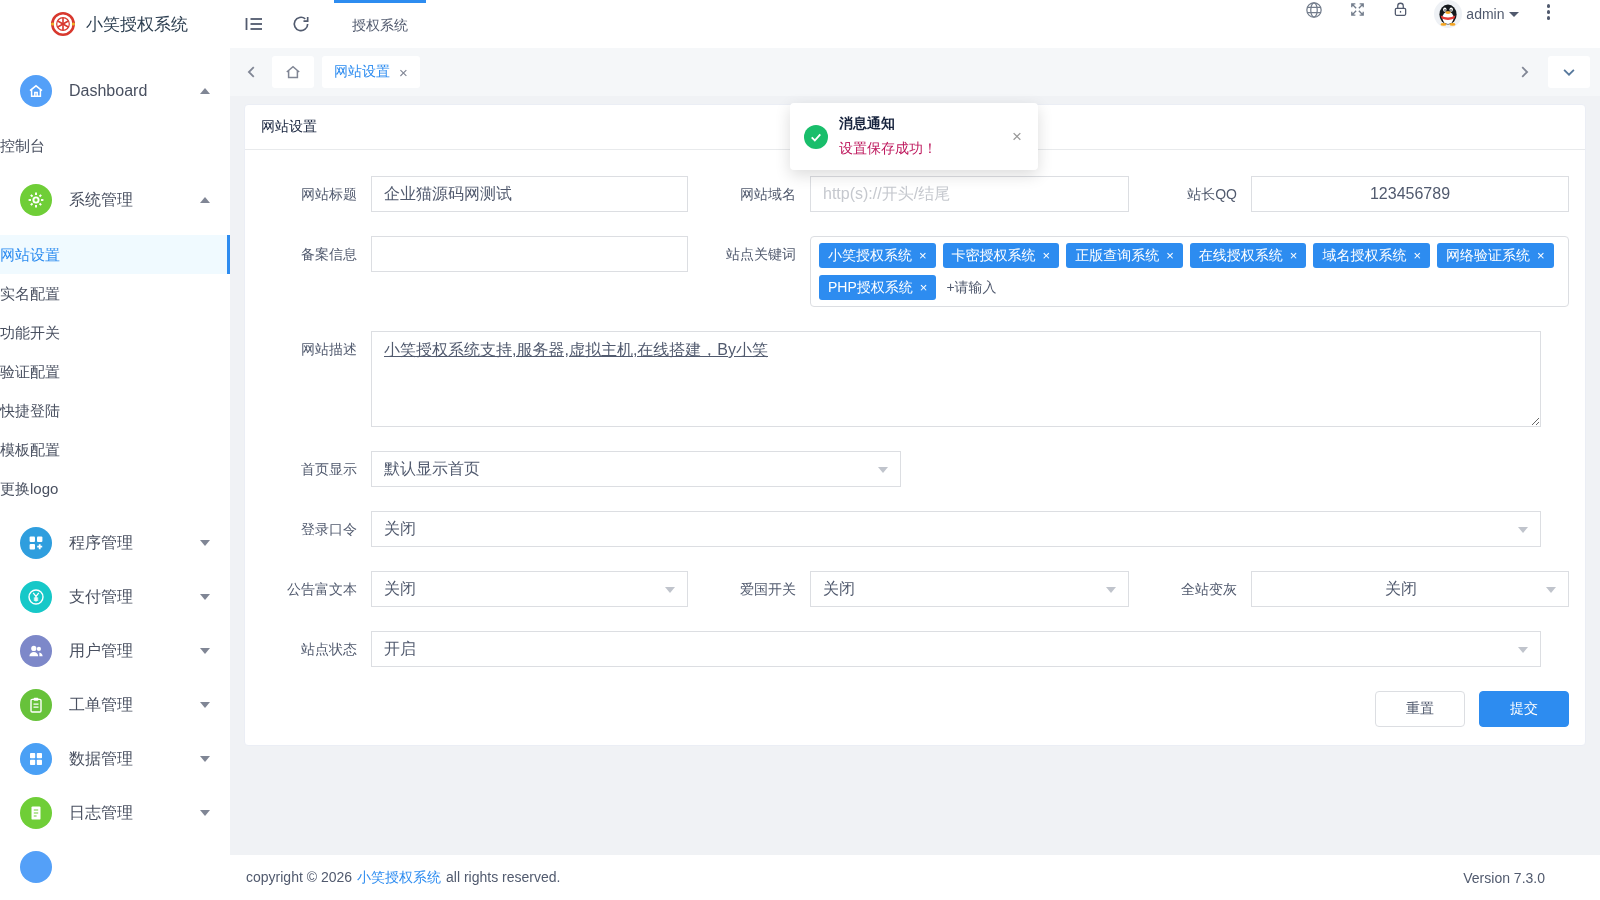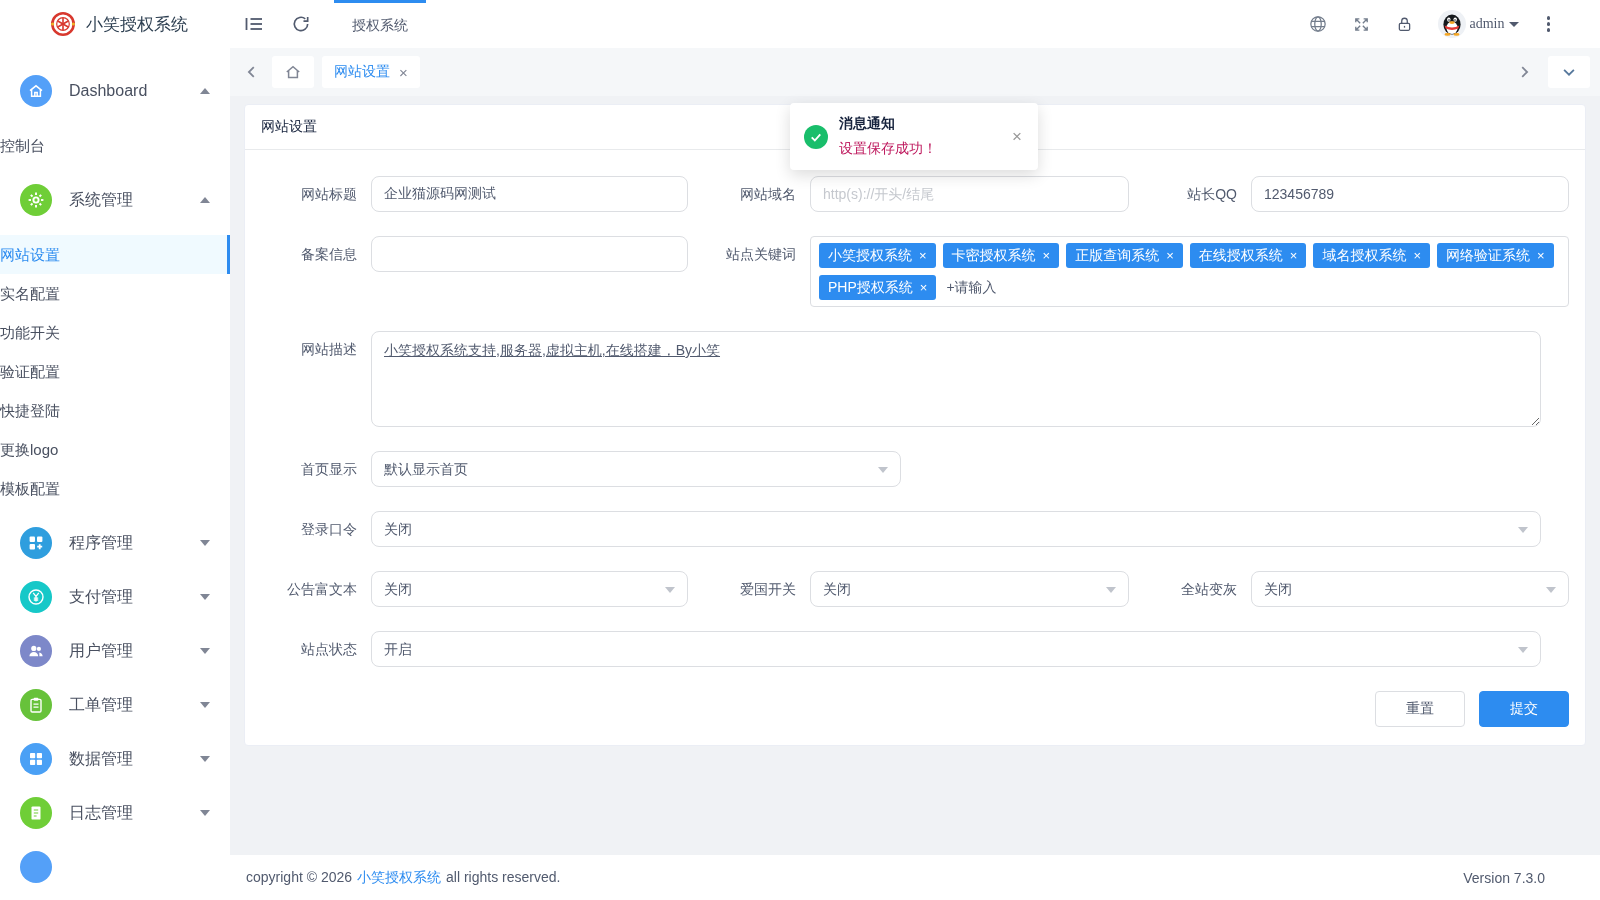--- a/index.html
+++ b/index.html
@@ -22,21 +22,21 @@
   .submenu { padding:8px 0; }
   .subitem { height:39px; line-height:39px; font-size:15px; color:#495060; cursor:pointer; position:relative; }
   .subitem.active { color:#2d8cf0; background:#f0faff; }
   .subitem.active::after { content:""; position:absolute; right:0; top:0; width:3px; height:100%; background:#2d8cf0; }
   
   .main { flex:1; display:flex; flex-direction:column; position:relative; min-width:0; }
   .topbar { height:48px; background:#fff; display:flex; align-items:stretch; flex-shrink:0; }
   .tb-left { display:flex; align-items:stretch; }
   .tb-ic { display:flex; align-items:center; padding:0 13px; cursor:pointer; }
   .app-tab { display:flex; align-items:center; padding:0 18px; border-top:3px solid #2d8cf0; margin-left:10px; color:#515a6e; cursor:pointer; }
-  .tb-right { margin-left:auto; display:flex; align-items:center; gap:24px; padding-right:46px;font-family:Liberation Serif, serif; }
+  .tb-right { margin-left:auto; display:flex; align-items:flex-start; gap:24px; padding-right:46px; }
   .tb-right .tb-btn { display:flex; align-items:center; cursor:pointer; }
   .userbox { display:flex; align-items:center; gap:4px; cursor:pointer; }
   .username { font-size:14px; color:#515a6e; }
   .caret { width:0; height:0; border-left:5px solid transparent; border-right:5px solid transparent; border-top:5px solid #515a6e; }
   .kebab { display:flex; flex-direction:column; gap:2.5px; cursor:pointer; padding:4px; }
   .kebab i { width:3.5px; height:3.5px; border-radius:50%; background:#515a6e; }
   
   .tabstrip { height:48px; background:#f5f7f9; display:flex; align-items:center; padding:0 10px; gap:8px; flex-shrink:0; }
   .nav-chev { display:flex; align-items:center; padding:0 4px; cursor:pointer; }
   .sq-btn { width:42px; height:32px; background:#fff; border-radius:3px; display:flex; align-items:center; justify-content:center; cursor:pointer; }
@@ -45,24 +45,24 @@
   .tab-pill .x { color:#808695; font-size:15px; cursor:pointer; }
   .tabstrip-right { margin-left:auto; display:flex; align-items:center; gap:12px; }
   
   .content { flex:1; background:#f0f2f5; padding:8px 14px 0; overflow:hidden; }
   .card { background:#fff; border:1px solid #ebeef5; border-radius:4px; }
   .card-header { padding:13px 16px; font-size:14px; color:#17233d; border-bottom:1px solid #e8eaec; }
   .card-body { padding:26px 16px 18px; }
   .frow { display:flex; align-items:flex-start; margin-bottom:24px; }
   .flabel { width:96px; margin-right:14px; text-align:right; font-size:14px; color:#515a6e; line-height:36px; flex-shrink:0; }
   .flabel.mid { width:108px; }
-  .ctl { height:36px; border:1px solid #dcdee2; border-radius:8px; font-size:14px; color:#515a6e; background:#fff; font-family:inherit; }
+  .ctl { height:36px; border:1px solid #dcdee2; border-radius:0; font-size:16px; color:#515a6e; background:#fff; font-family:inherit; }
   input.ctl { padding:0 12px; outline:none; }
   input.ctl::placeholder { color:#c5c8ce; }
-  .w1 { width:317px; } .w2 { width:319px; } .w3 { width:318px; }
+  .w1 { width:317px; } .w2 { width:319px; } .w3 { width:318px;text-align:center; }
   .half { width:530px; } .wide { width:1170px; }
   textarea.ctl { height:96px; padding:7px 12px; line-height:22px; outline:none; resize:both;text-decoration:underline; }
   .sel { position:relative; padding:0 30px 0 12px; line-height:34px; cursor:pointer; }
   .sel::after { content:""; position:absolute; right:12px; top:15px; border-left:5px solid transparent; border-right:5px solid transparent; border-top:6px solid #c0c4cc; }
   .kwbox { flex:1; min-height:64px; border:1px solid #dcdee2; border-radius:4px; padding:6px 8px; display:flex; flex-wrap:wrap; gap:7px; align-items:flex-start; align-content:flex-start; background:#fff; }
   .tag { background:#2d8cf0; color:#fff; font-size:14px; height:25px; padding:0 9px; border-radius:3px; display:flex; align-items:center; gap:7px; }
   .tag .x { font-size:13px; cursor:pointer; line-height:1; }
   .kw-hint { color:#515a6e; font-size:14px; line-height:25px; margin-left:3px; cursor:text; }
   .btn-row { display:flex; justify-content:flex-end; gap:14px; margin-top:24px; }
   .btn { height:36px; min-width:90px; border-radius:4px; font-size:14px; display:flex; align-items:center; justify-content:center; cursor:pointer; font-family:inherit; }
@@ -137,22 +137,22 @@
       </span>
       <span class="mi-label">系统管理</span>
       <span class="tri up"></span>
     </div>
     <div class="submenu">
       <div class="subitem active">网站设置</div>
       <div class="subitem">实名配置</div>
       <div class="subitem">功能开关</div>
       <div class="subitem">验证配置</div>
       <div class="subitem">快捷登陆</div>
+      <div class="subitem">模板配置</div>
       <div class="subitem">更换logo</div>
-      <div class="subitem">模板配置</div>
     </div>
 
     <div class="mitem">
       <span class="mi-icon" style="background:#2f9ede">
         <svg width="18" height="18" viewBox="0 0 18 18">
           <rect x="2.6" y="2.6" width="5.4" height="5.4" rx="1" fill="#fff"></rect>
           <rect x="10" y="2.6" width="5.4" height="5.4" rx="1" fill="#fff"></rect>
           <rect x="2.6" y="10" width="5.4" height="5.4" rx="1" fill="#fff"></rect>
           <path d="M12.7 10.2v5M10.2 12.7h5" stroke="#fff" stroke-width="1.8"></path>
         </svg>

